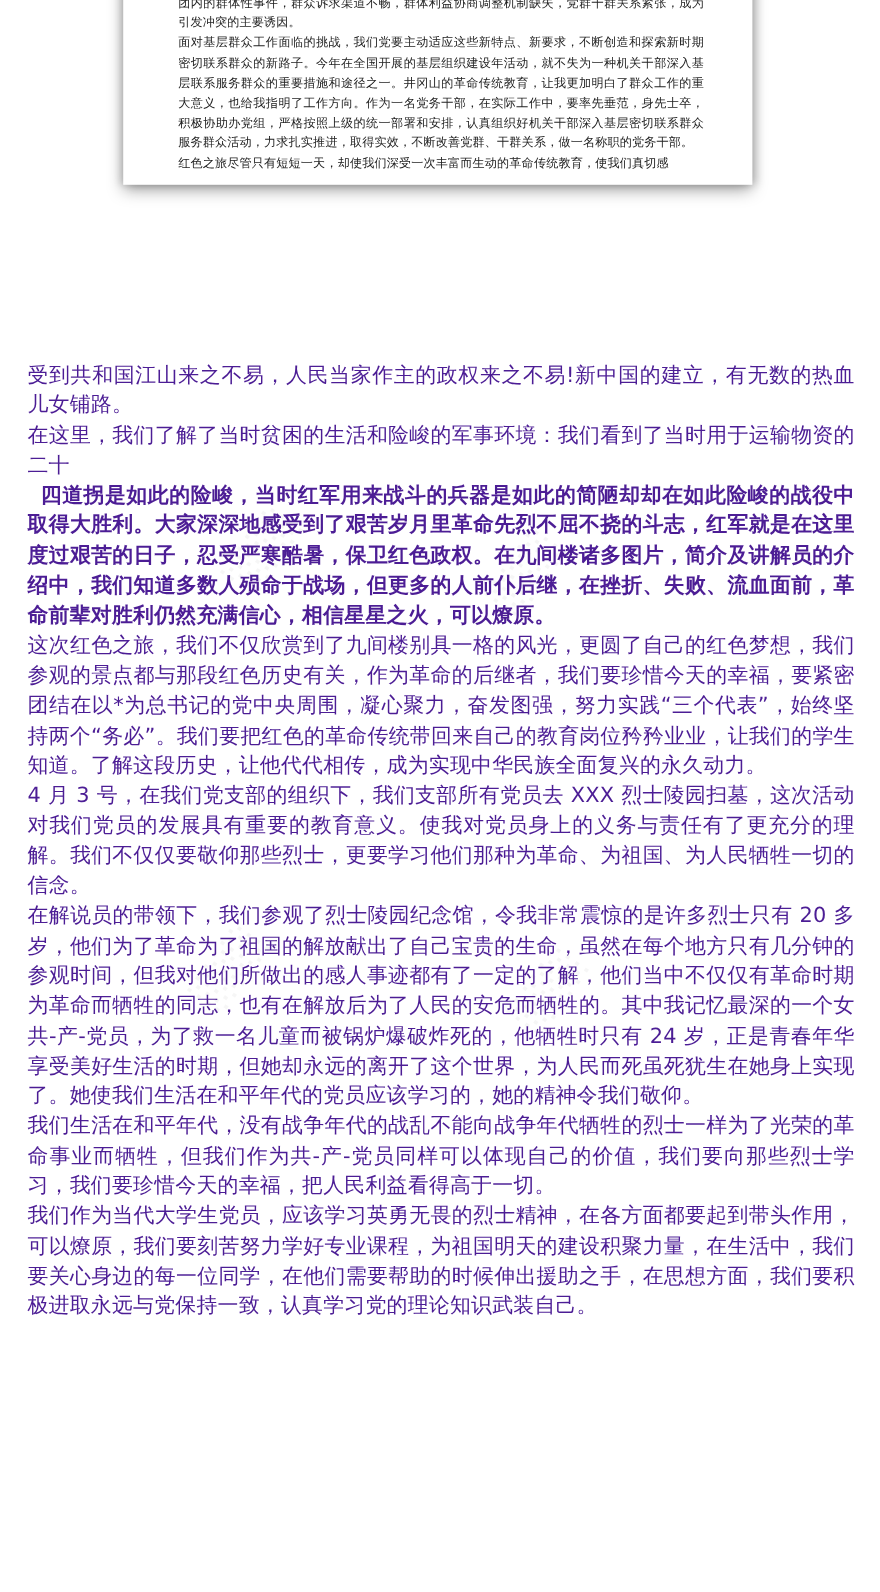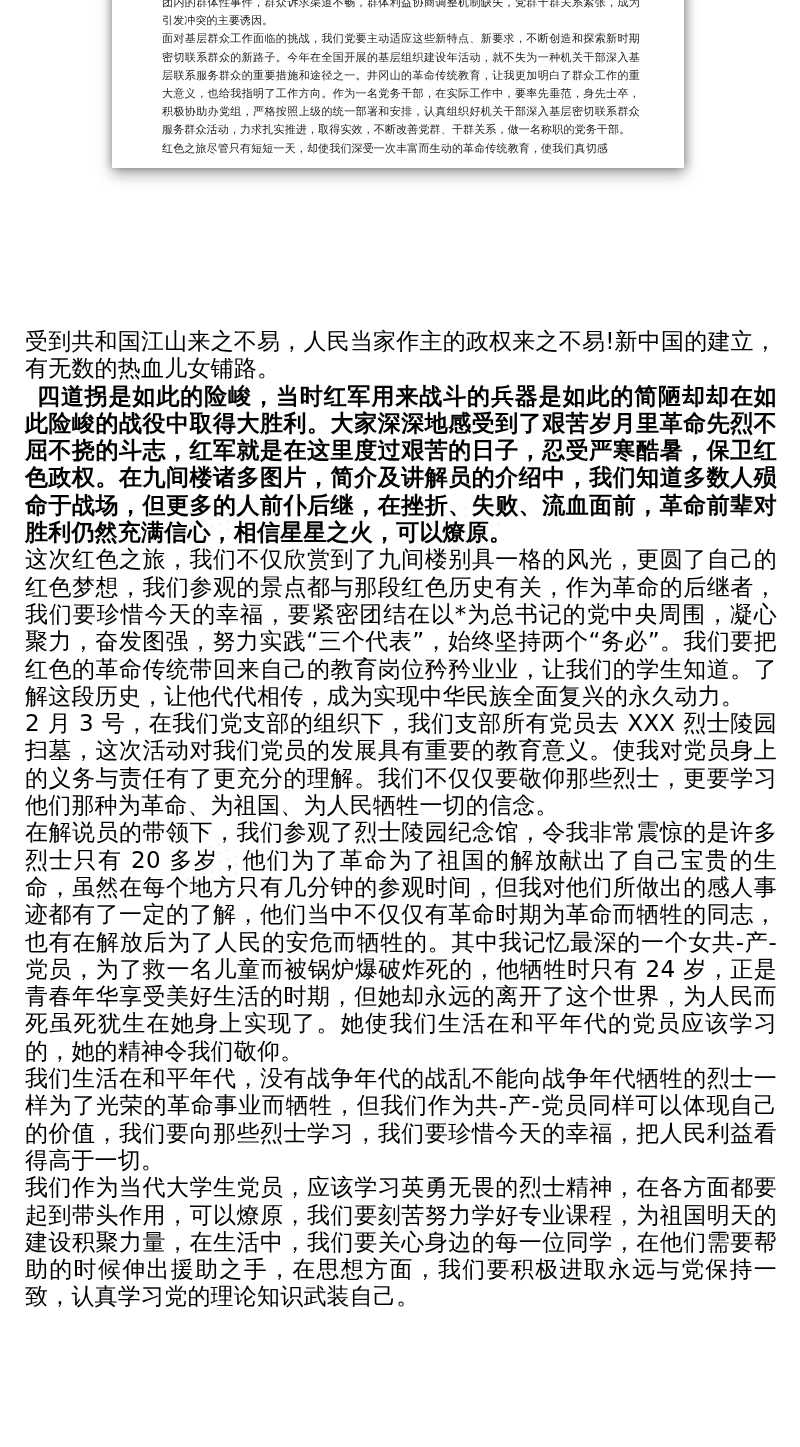--- a/index.html
+++ b/index.html
@@ -38,23 +38,23 @@
     .page-card .page-text p {
       margin: 0;
       text-align: justify;
     }
     
     .main-text {
       position: absolute;
       left: 25px;
       top: 328px;
       width: 752px;
-      font-size: 23px;
+      font-size: 19px;
       line-height: 27.3px;
-      color: #000000;
+      color: #4c1d95;
       letter-spacing: 0.2px;
     }
     .main-text p {
       margin: 0;
       text-align: justify;
     }
     .indent-cont { text-indent: 12px; font-weight: bold; }
     
     .watermark {
       position: absolute;
@@ -77,19 +77,20 @@
 <div class="page-card">
   <div class="page-text">
     <p>团内的群体性事件，群众诉求渠道不畅，群体利益协商调整机制缺失，党群干群关系紧张，成为引发冲突的主要诱因。</p>
     <p>面对基层群众工作面临的挑战，我们党要主动适应这些新特点、新要求，不断创造和探索新时期密切联系群众的新路子。今年在全国开展的基层组织建设年活动，就不失为一种机关干部深入基层联系服务群众的重要措施和途径之一。井冈山的革命传统教育，让我更加明白了群众工作的重大意义，也给我指明了工作方向。作为一名党务干部，在实际工作中，要率先垂范，身先士卒，积极协助办党组，严格按照上级的统一部署和安排，认真组织好机关干部深入基层密切联系群众服务群众活动，力求扎实推进，取得实效，不断改善党群、干群关系，做一名称职的党务干部。</p>
     <p>红色之旅尽管只有短短一天，却使我们深受一次丰富而生动的革命传统教育，使我们真切感</p>
   </div>
 </div>
 
 <div class="main-text">
   <p>受到共和国江山来之不易，人民当家作主的政权来之不易!新中国的建立，有无数的热血儿女铺路。</p>
+  <p>在这里，我们了解了当时贫困的生活和险峻的军事环境：我们看到了当时用于运输物资的二十</p>
   <p class="indent-cont">四道拐是如此的险峻，当时红军用来战斗的兵器是如此的简陋却却在如此险峻的战役中取得大胜利。大家深深地感受到了艰苦岁月里革命先烈不屈不挠的斗志，红军就是在这里度过艰苦的日子，忍受严寒酷暑，保卫红色政权。在九间楼诸多图片，简介及讲解员的介绍中，我们知道多数人殒命于战场，但更多的人前仆后继，在挫折、失败、流血面前，革命前辈对胜利仍然充满信心，相信星星之火，可以燎原。</p>
   <p>这次红色之旅，我们不仅欣赏到了九间楼别具一格的风光，更圆了自己的红色梦想，我们参观的景点都与那段红色历史有关，作为革命的后继者，我们要珍惜今天的幸福，要紧密团结在以*为总书记的党中央周围，凝心聚力，奋发图强，努力实践“三个代表”，始终坚持两个“务必”。我们要把红色的革命传统带回来自己的教育岗位矜矜业业，让我们的学生知道。了解这段历史，让他代代相传，成为实现中华民族全面复兴的永久动力。</p>
-  <p>2 月 3 号，在我们党支部的组织下，我们支部所有党员去 XXX 烈士陵园扫墓，这次活动对我们党员的发展具有重要的教育意义。使我对党员身上的义务与责任有了更充分的理解。我们不仅仅要敬仰那些烈士，更要学习他们那种为革命、为祖国、为人民牺牲一切的信念。</p>
+  <p>4 月 3 号，在我们党支部的组织下，我们支部所有党员去 XXX 烈士陵园扫墓，这次活动对我们党员的发展具有重要的教育意义。使我对党员身上的义务与责任有了更充分的理解。我们不仅仅要敬仰那些烈士，更要学习他们那种为革命、为祖国、为人民牺牲一切的信念。</p>
   <p>在解说员的带领下，我们参观了烈士陵园纪念馆，令我非常震惊的是许多烈士只有 20 多岁，他们为了革命为了祖国的解放献出了自己宝贵的生命，虽然在每个地方只有几分钟的参观时间，但我对他们所做出的感人事迹都有了一定的了解，他们当中不仅仅有革命时期为革命而牺牲的同志，也有在解放后为了人民的安危而牺牲的。其中我记忆最深的一个女共-产-党员，为了救一名儿童而被锅炉爆破炸死的，他牺牲时只有 24 岁，正是青春年华享受美好生活的时期，但她却永远的离开了这个世界，为人民而死虽死犹生在她身上实现了。她使我们生活在和平年代的党员应该学习的，她的精神令我们敬仰。</p>
   <p>我们生活在和平年代，没有战争年代的战乱不能向战争年代牺牲的烈士一样为了光荣的革命事业而牺牲，但我们作为共-产-党员同样可以体现自己的价值，我们要向那些烈士学习，我们要珍惜今天的幸福，把人民利益看得高于一切。</p>
   <p>我们作为当代大学生党员，应该学习英勇无畏的烈士精神，在各方面都要起到带头作用，可以燎原，我们要刻苦努力学好专业课程，为祖国明天的建设积聚力量，在生活中，我们要关心身边的每一位同学，在他们需要帮助的时候伸出援助之手，在思想方面，我们要积极进取永远与党保持一致，认真学习党的理论知识武装自己。</p>
 </div>
 
 </body></html>

